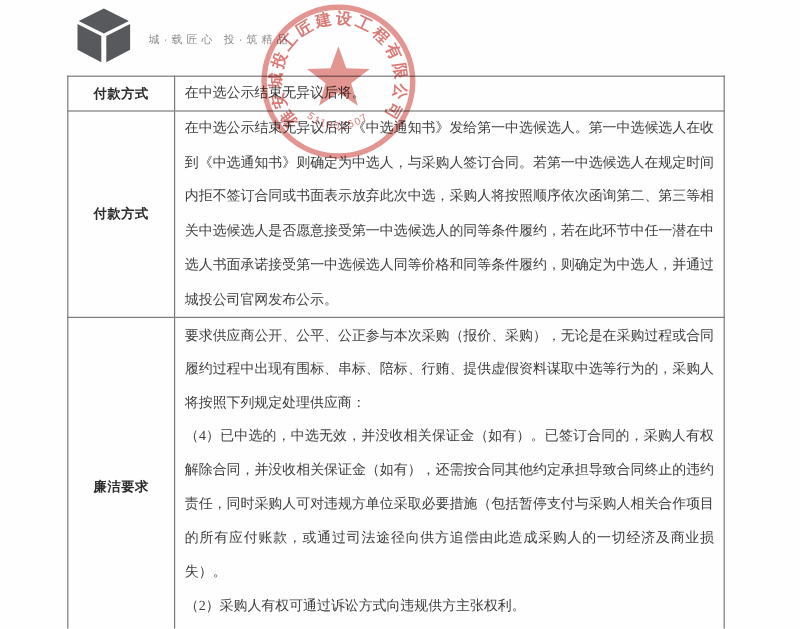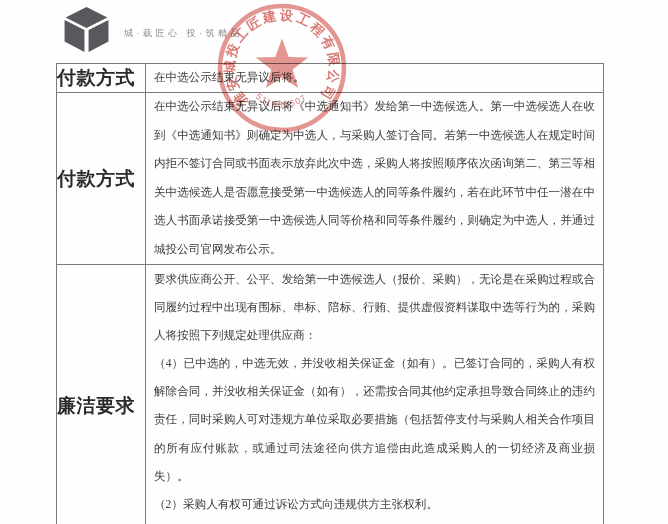--- a/index.html
+++ b/index.html
@@ -51,23 +51,23 @@
     border-collapse: collapse;
     table-layout: fixed;
   }
   .doc-table col.c1 { width: 89px; }
   .doc-table col.c2 { width: 458px; }
   .doc-table td {
     border: 1px solid #7a7a7a;
     vertical-align: middle;
   }
   .doc-table td.label {
-    text-align: left;
+    text-align: center;
     font-weight: bold;
-    font-size: 19px;
+    font-size: 11px;
     color: #2b2b2b;
     letter-spacing: 0.5px;
   }
   .doc-table td.content {
     padding: 0 8px;
     font-size: 11.6px;
     text-align: justify;
     color: #3d3d3d;
   }
   tr.row-payment  { height: 29px; }
@@ -134,21 +134,21 @@
       </tr>
       <tr class="row-award">
         <td class="label">付款方式</td>
         <td class="content">
           <p>在中选公示结束无异议后将《中选通知书》发给第一中选候选人。第一中选候选人在收到《中选通知书》则确定为中选人，与采购人签订合同。若第一中选候选人在规定时间内拒不签订合同或书面表示放弃此次中选，采购人将按照顺序依次函询第二、第三等相关中选候选人是否愿意接受第一中选候选人的同等条件履约，若在此环节中任一潜在中选人书面承诺接受第一中选候选人同等价格和同等条件履约，则确定为中选人，并通过城投公司官网发布公示。</p>
         </td>
       </tr>
       <tr class="row-probity">
         <td class="label">廉洁要求</td>
         <td class="content">
-          <p>要求供应商公开、公平、发给第一中选候选人（报价、采购），无论是在采购过程或合同履约过程中出现有围标、串标、陪标、行贿、提供虚假资料谋取中选等行为的，采购人将按照下列规定处理供应商：</p>
+          <p>要求供应商公开、公平、公正参与本次采购（报价、采购），无论是在采购过程或合同履约过程中出现有围标、串标、陪标、行贿、提供虚假资料谋取中选等行为的，采购人将按照下列规定处理供应商：</p>
           <p>（4）已中选的，中选无效，并没收相关保证金（如有）。已签订合同的，采购人有权解除合同，并没收相关保证金（如有），还需按合同其他约定承担导致合同终止的违约责任，同时采购人可对违规方单位采取必要措施（包括暂停支付与采购人相关合作项目的所有应付账款，或通过司法途径向供方追偿由此造成采购人的一切经济及商业损失）。</p>
           <p>（2）采购人有权可通过诉讼方式向违规供方主张权利。</p>
           <p>（3）采购人有权将违规单位列入采购人的黑名单三年。</p>
         </td>
       </tr>
     </tbody>
   </table>
 
   <svg class="stamp" viewBox="0 0 130 130">
     <defs>

